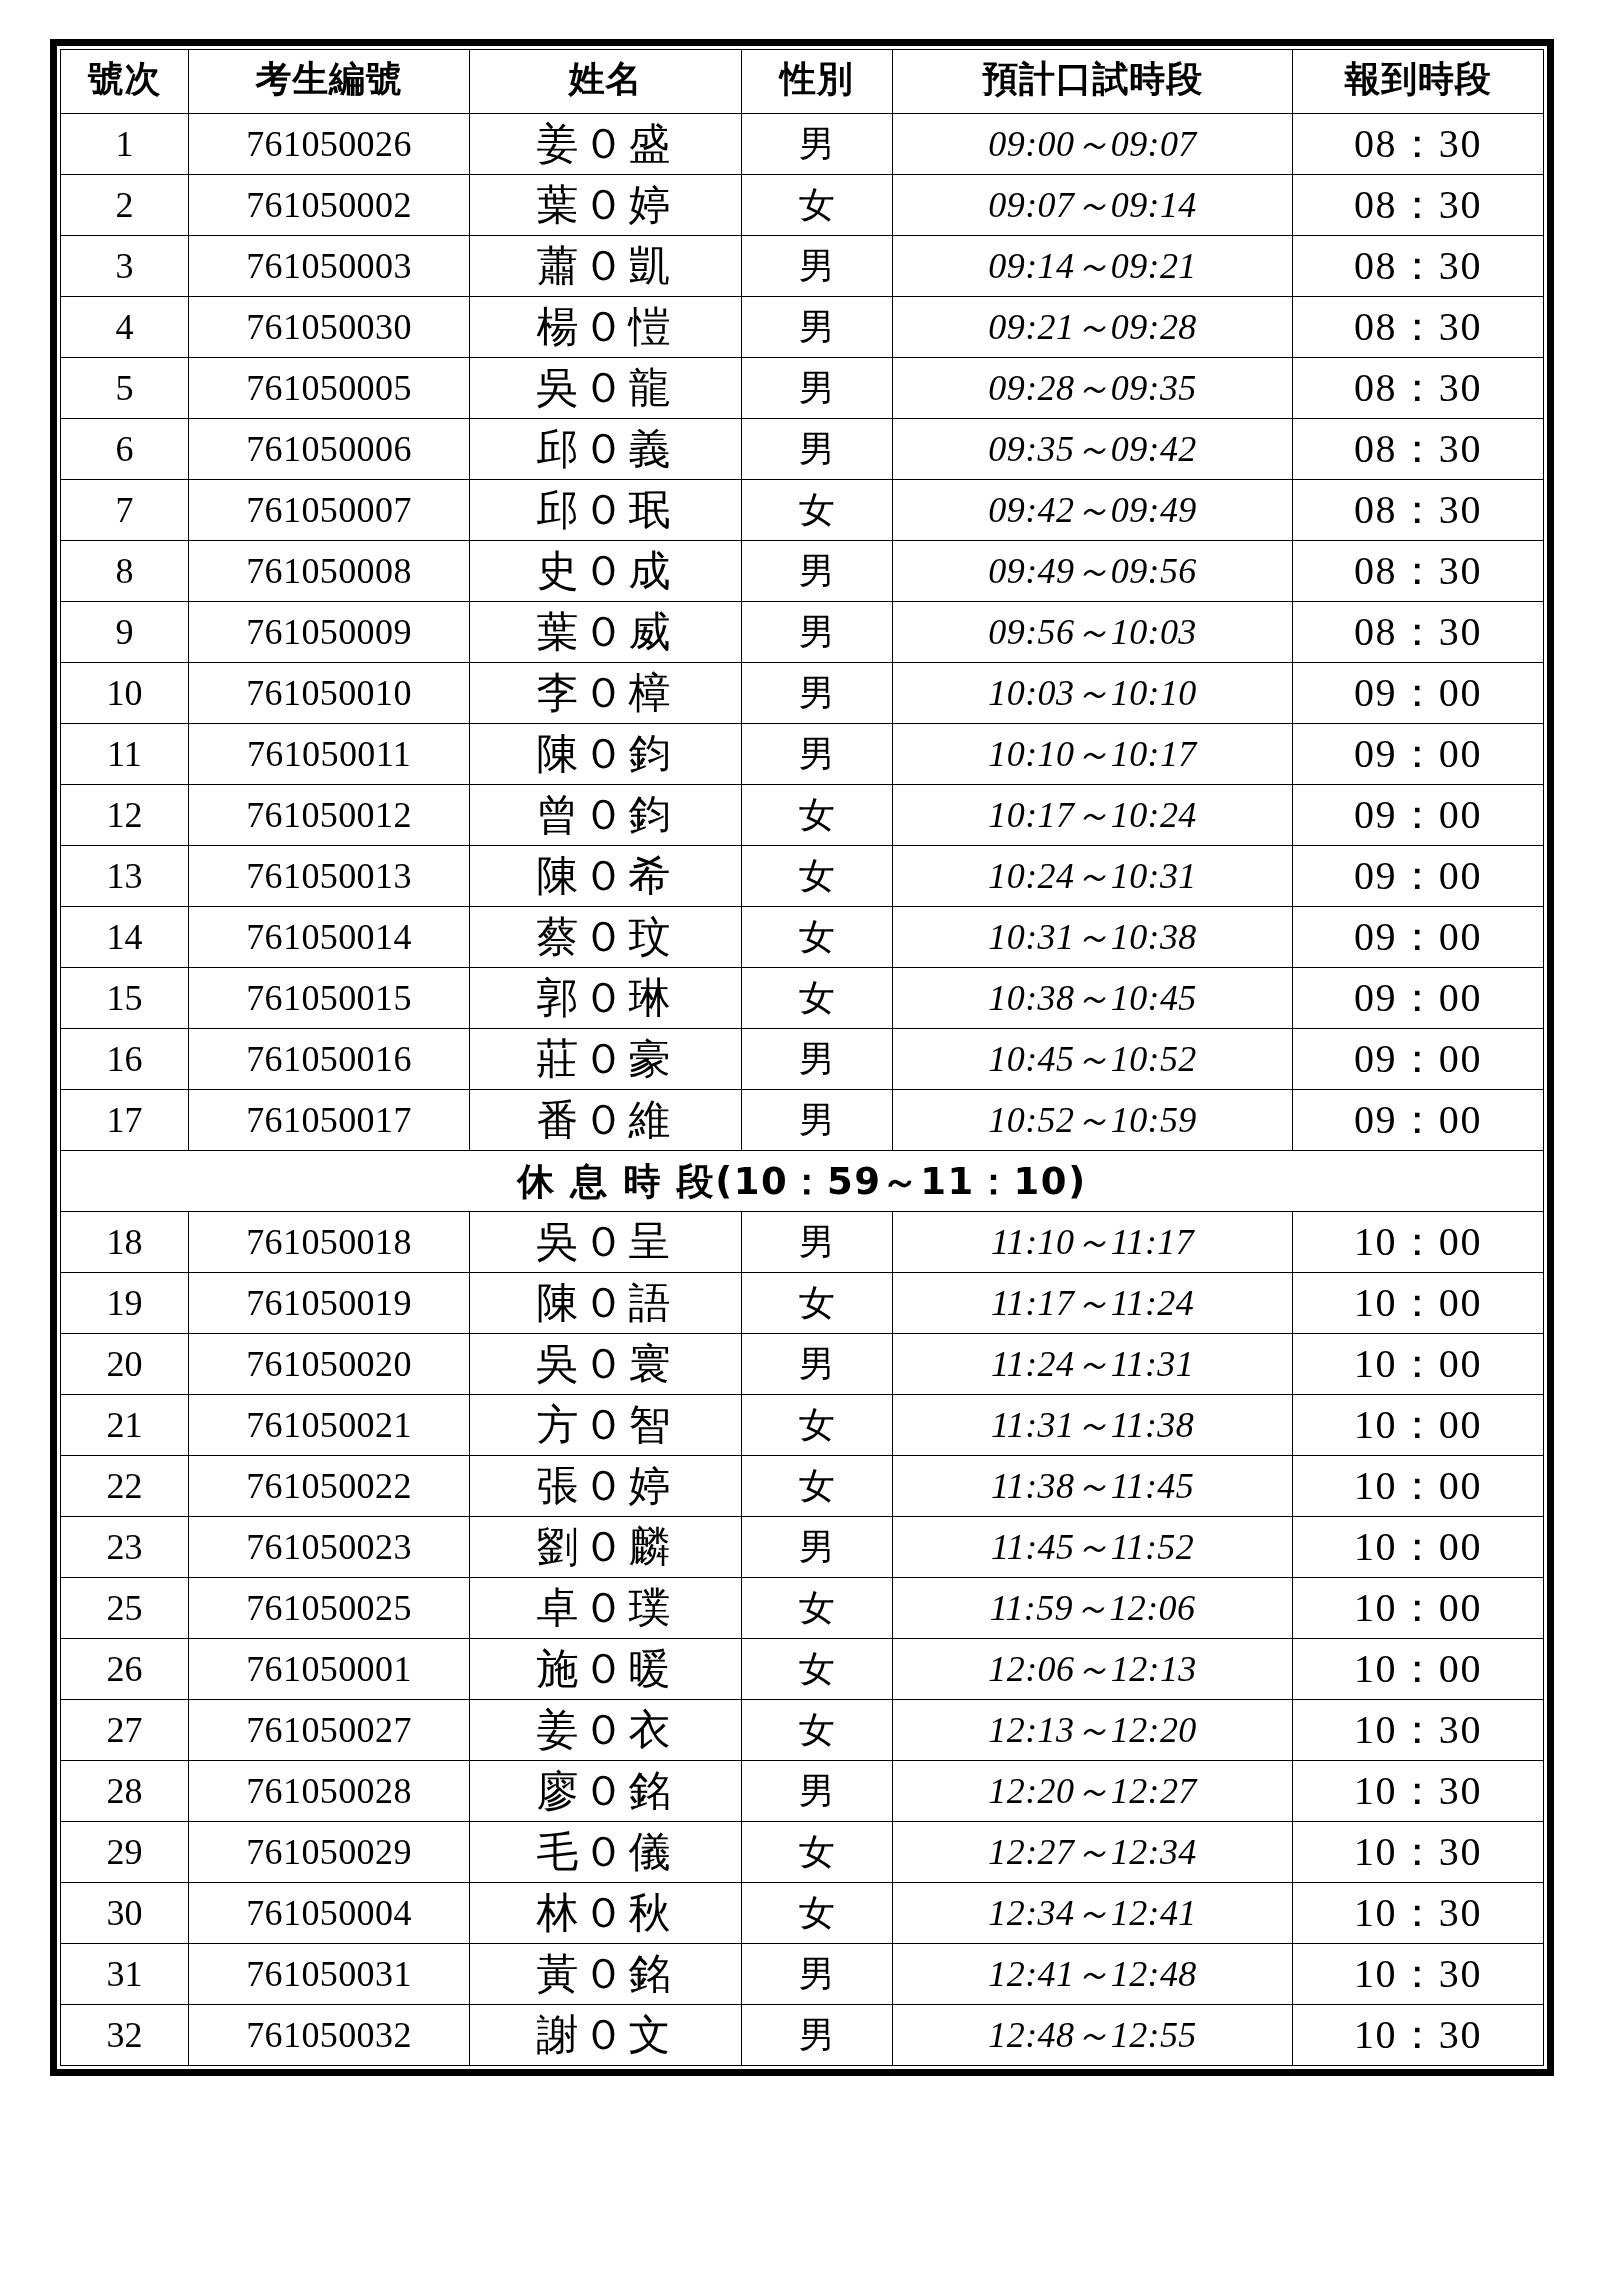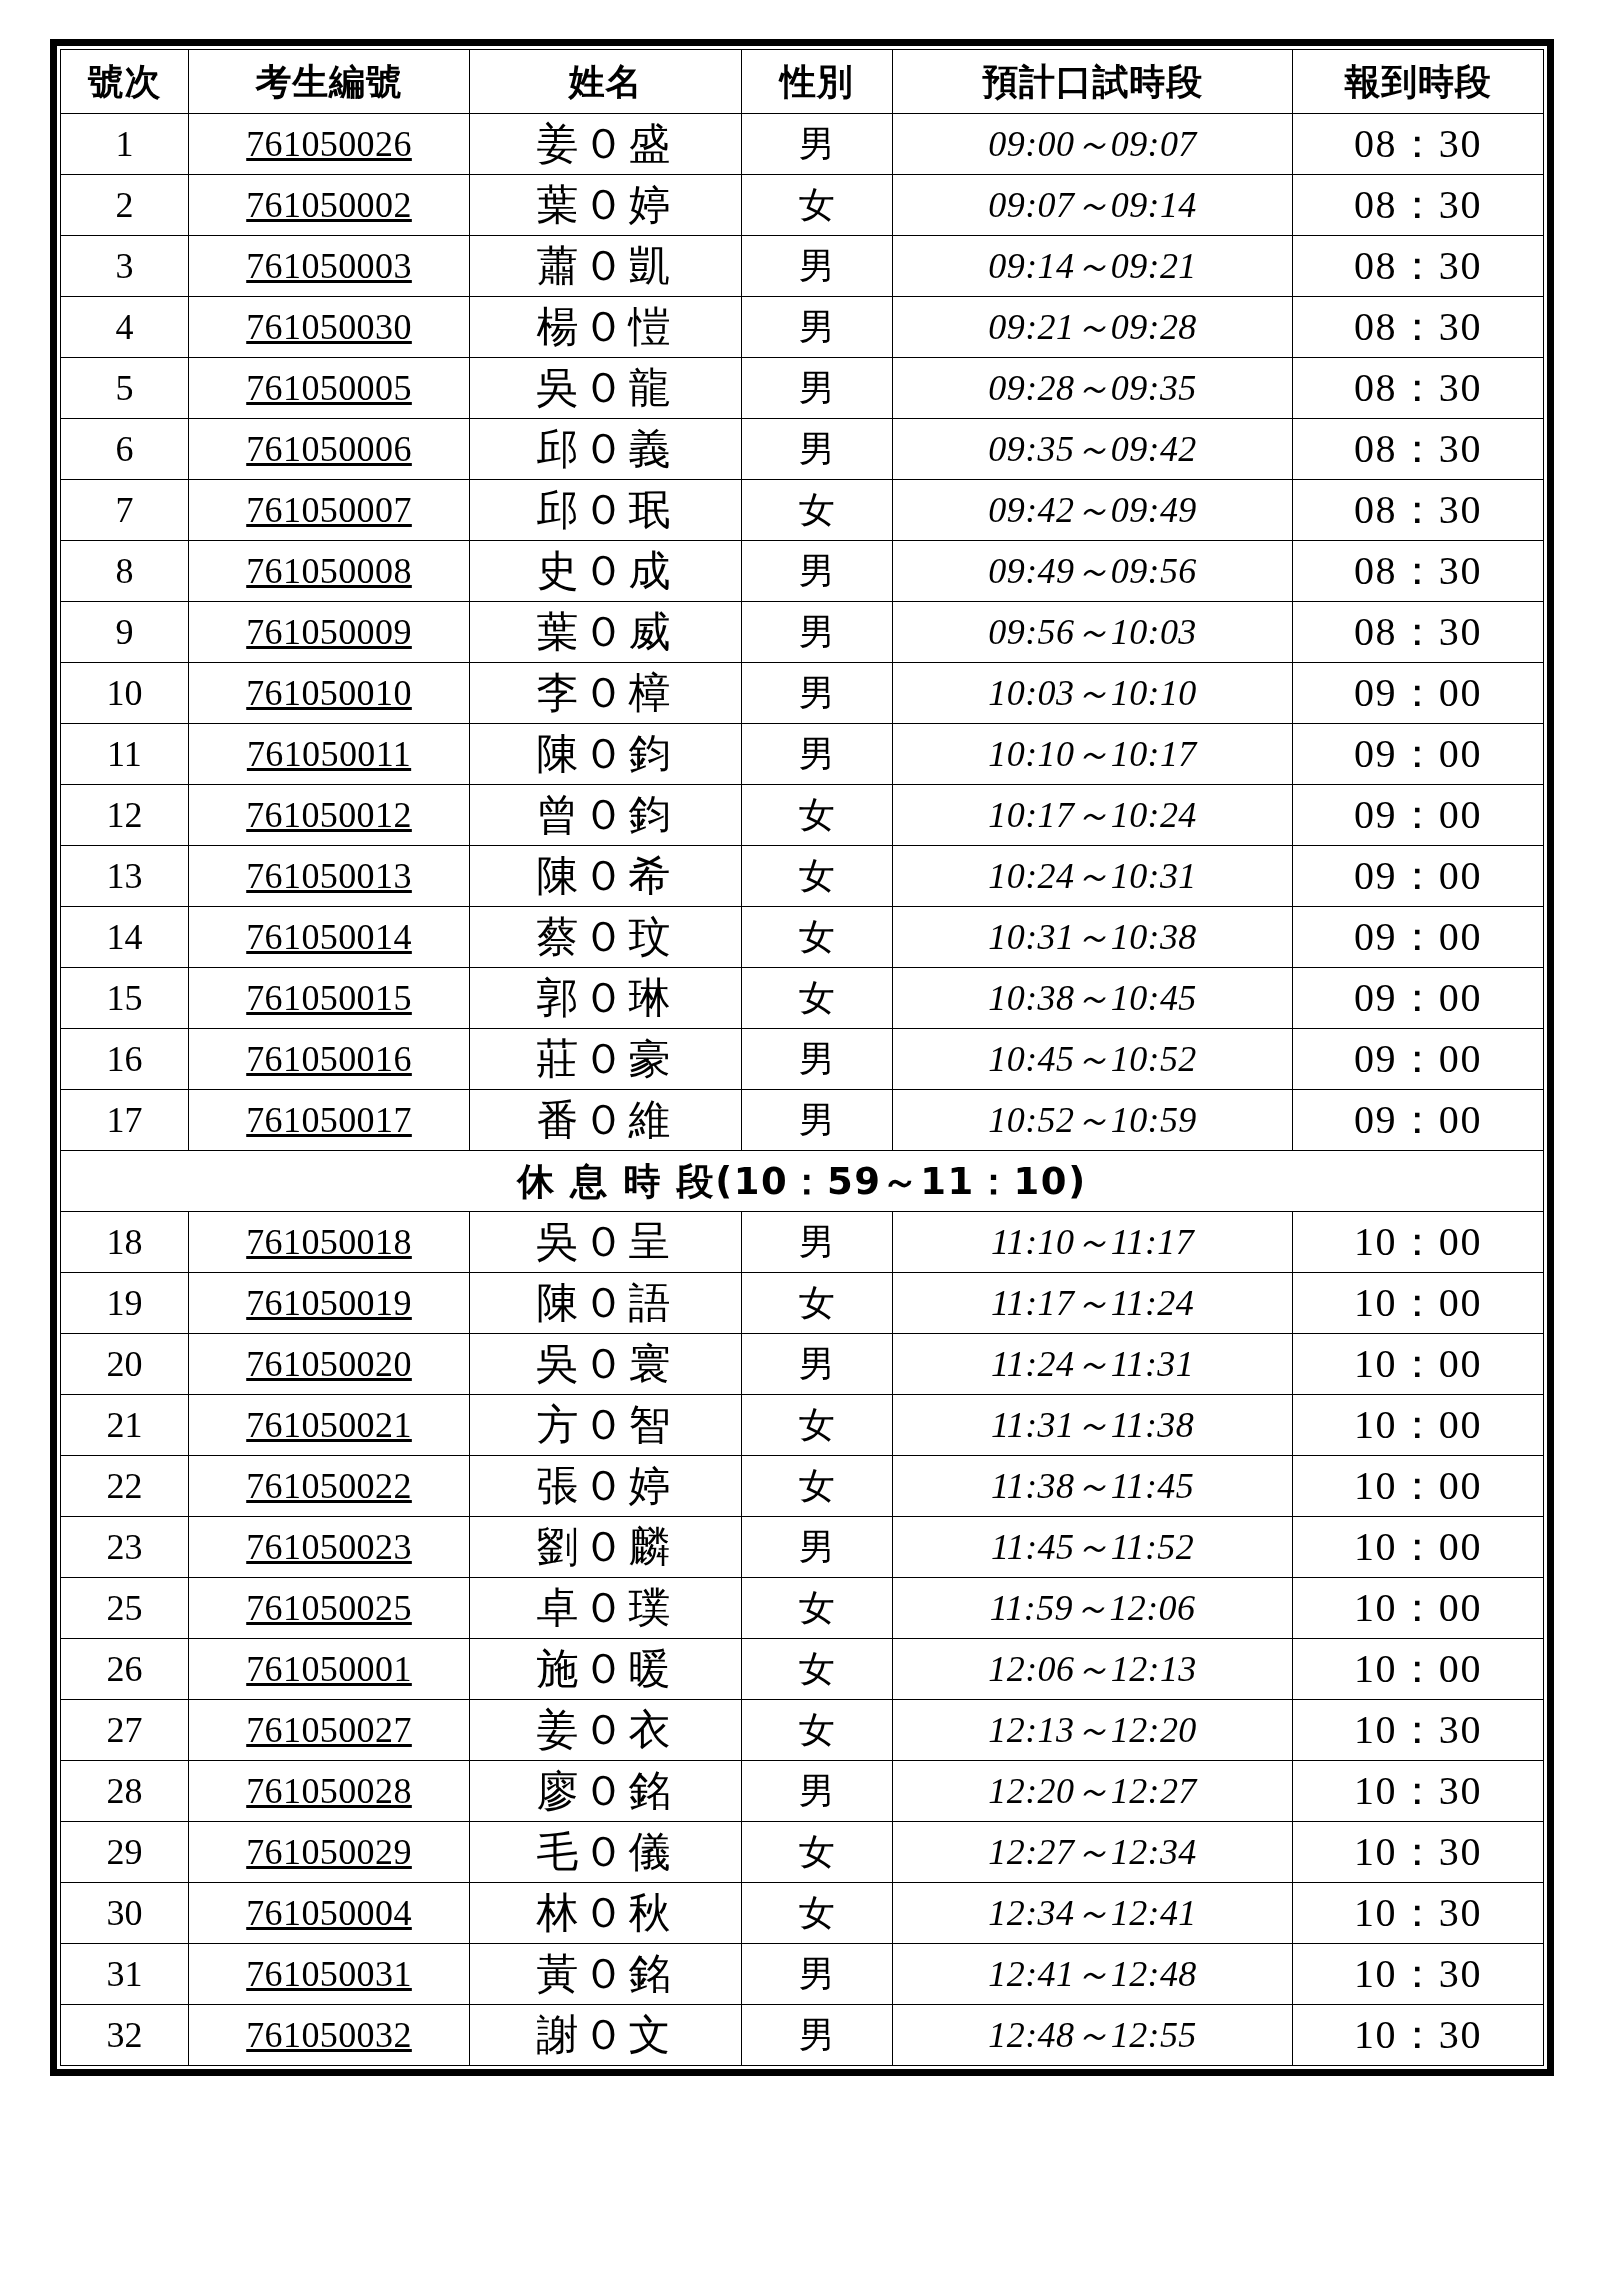--- a/index.html
+++ b/index.html
@@ -53,26 +53,26 @@
     line-height: 1.0;
     white-space: nowrap;
   }
 
   
   table.schedule thead th {
     height: 63px;
     font-weight: bold;
     font-size: 36px;
     letter-spacing: 0.8px;
-    font-family: Liberation Serif, serif;
+    font-family: Liberation Mono, monospace;
   }
 
   
   .cell-seq     { font-size: 36px; }
-  .cell-exam-no { font-size: 36px; letter-spacing: 0.4px; text-decoration: underline; }
+  .cell-exam-no { font-size: 36px; letter-spacing: 0.4px; }
   .cell-name    { font-size: 42px; font-family: "DejaVu Sans", "Liberation Sans", sans-serif; letter-spacing: 4.1px; }
   .cell-gender  { font-size: 36px; font-family: "DejaVu Sans", "Liberation Sans", sans-serif; }
   .cell-slot    { font-size: 36px; letter-spacing: 0.4px; font-style: italic; }
   .cell-report  { font-size: 40px; letter-spacing: 1.6px; }
 
   
   .break-row td {
     height: 65px;
     font-weight: bold;
     font-size: 37px;

